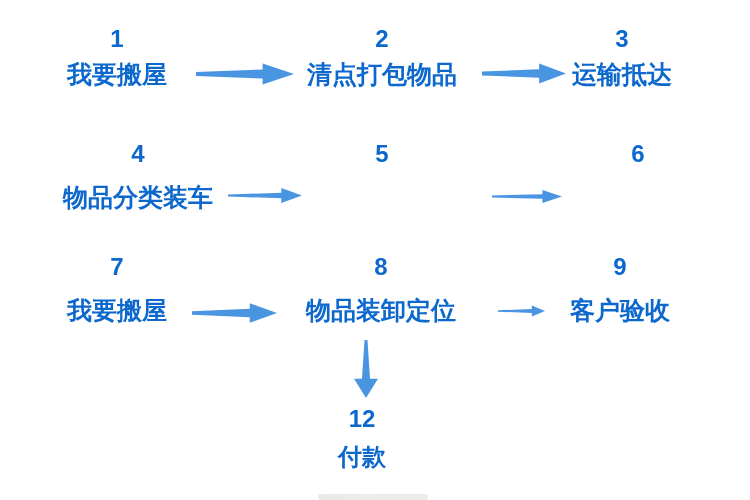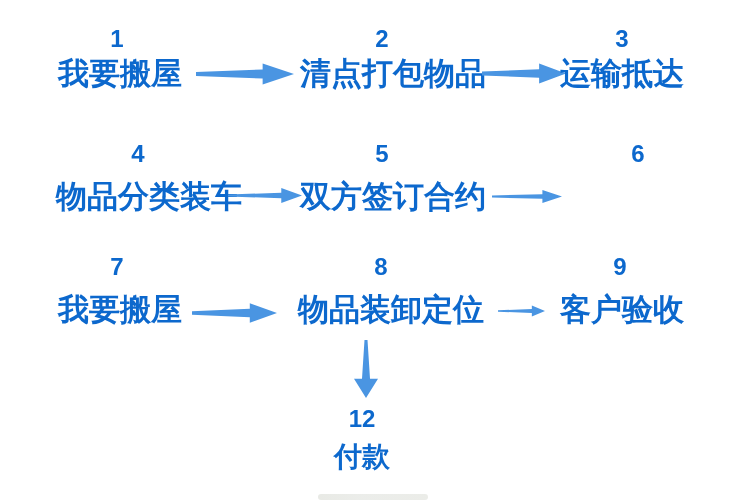--- a/index.html
+++ b/index.html
@@ -14,28 +14,28 @@
     position:absolute;
     text-align:center;
     color:#0c68cd;
     font-weight:700;
   }
   .step .num{
     font-size:24px;
     line-height:32px;
   }
   .step .label{
-    font-size:31px;
+    font-size:25px;
     line-height:34px;
     white-space:nowrap;
   }
   .row1 .label{margin-top:2px;}
   .row2 .label,.row3 .label{margin-top:10px;}
   .final .label{
-    font-size:28px;
+    font-size:24px;
     line-height:40px;
     margin-top:2px;
   }
   .arrow{position:absolute;}
   .arrow svg{display:block;width:100%;height:100%;}
   .arrow polygon{fill:#4a95e2;}
   .crop-smudge{
     position:absolute;
     left:318px;top:494px;width:110px;height:6px;
     border-radius:3px;
@@ -80,21 +80,20 @@
   </div>
 
   <div class="arrow" style="left:228px;top:186px;width:74px;height:19px;">
     <svg viewBox="0 0 100 18" preserveAspectRatio="none" aria-hidden="true">
       <polygon points="0,8 72,6.5 72,2 100,9 72,16 72,11.5 0,10"></polygon>
     </svg>
   </div>
 
   <div class="step row2" style="left:300px;top:138px;width:164px;">
     <div class="num">5</div>
-    <div class="label">双方签订合约</div>
   </div>
 
   <div class="arrow" style="left:492px;top:188px;width:70px;height:17px;">
     <svg viewBox="0 0 100 18" preserveAspectRatio="none" aria-hidden="true">
       <polygon points="0,8 72,6.5 72,2 100,9 72,16 72,11.5 0,10"></polygon>
     </svg>
   </div>
 
   <div class="step row2" style="left:556px;top:138px;width:164px;">
     <div class="num">6</div>

